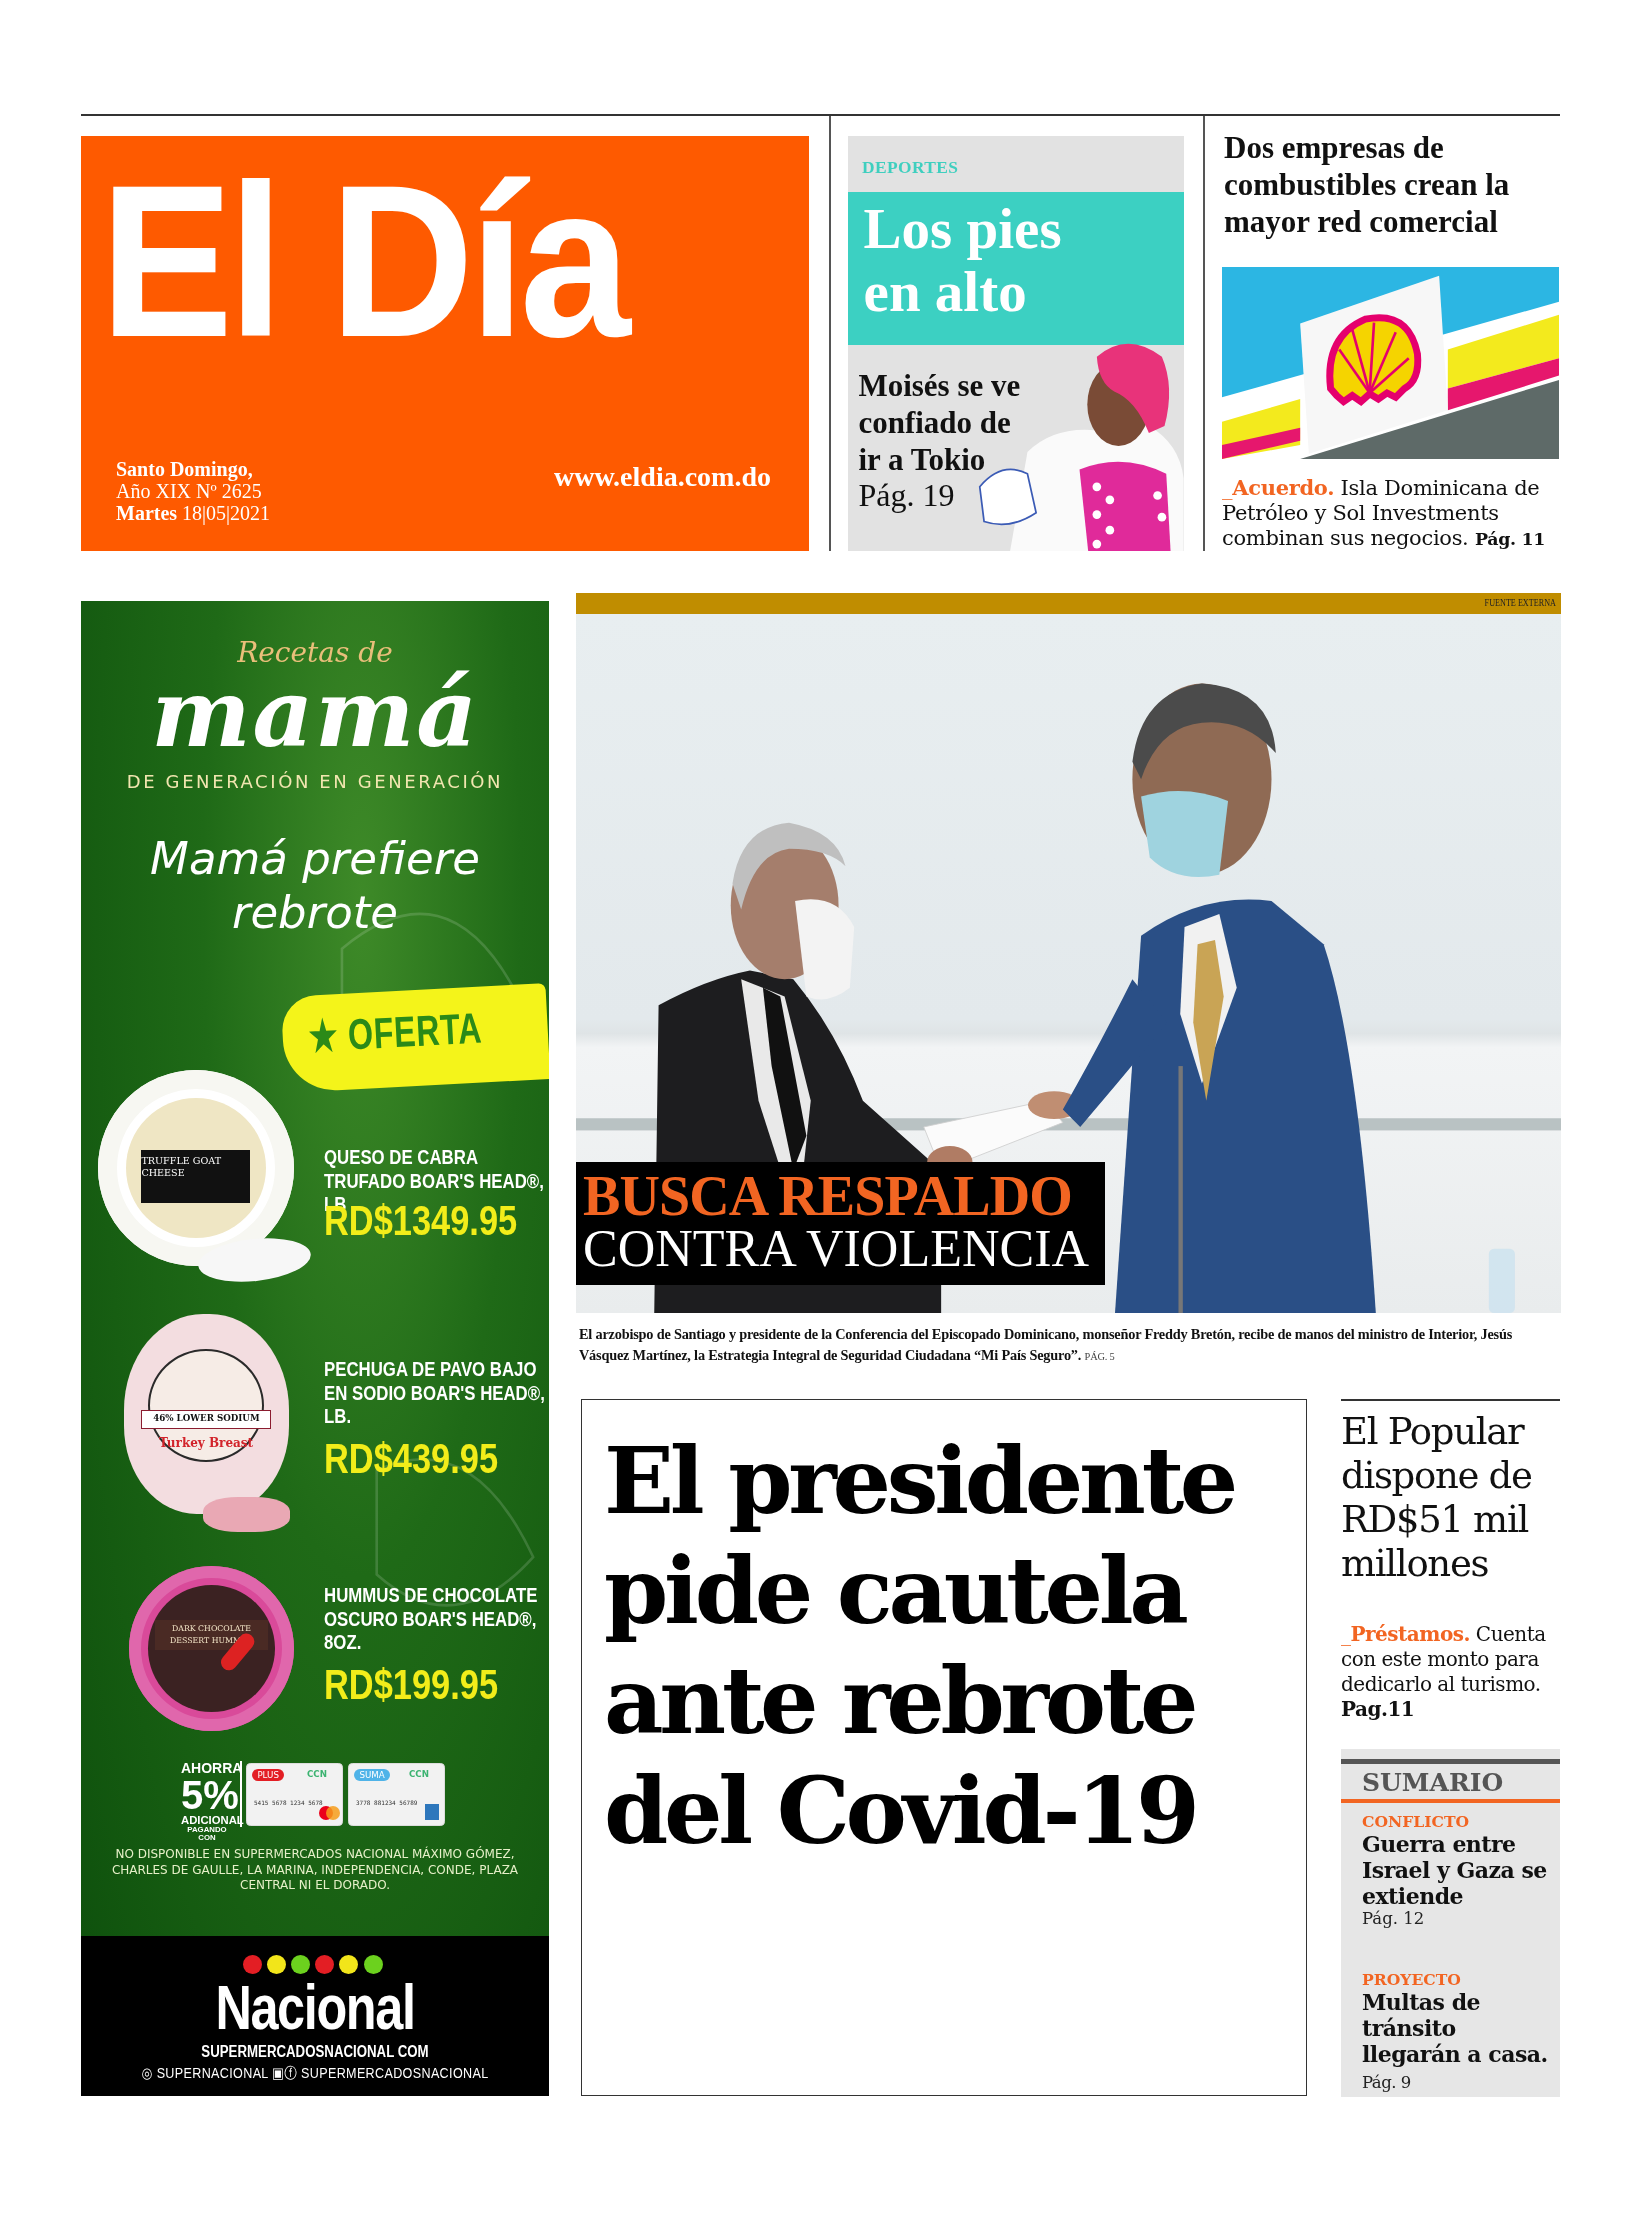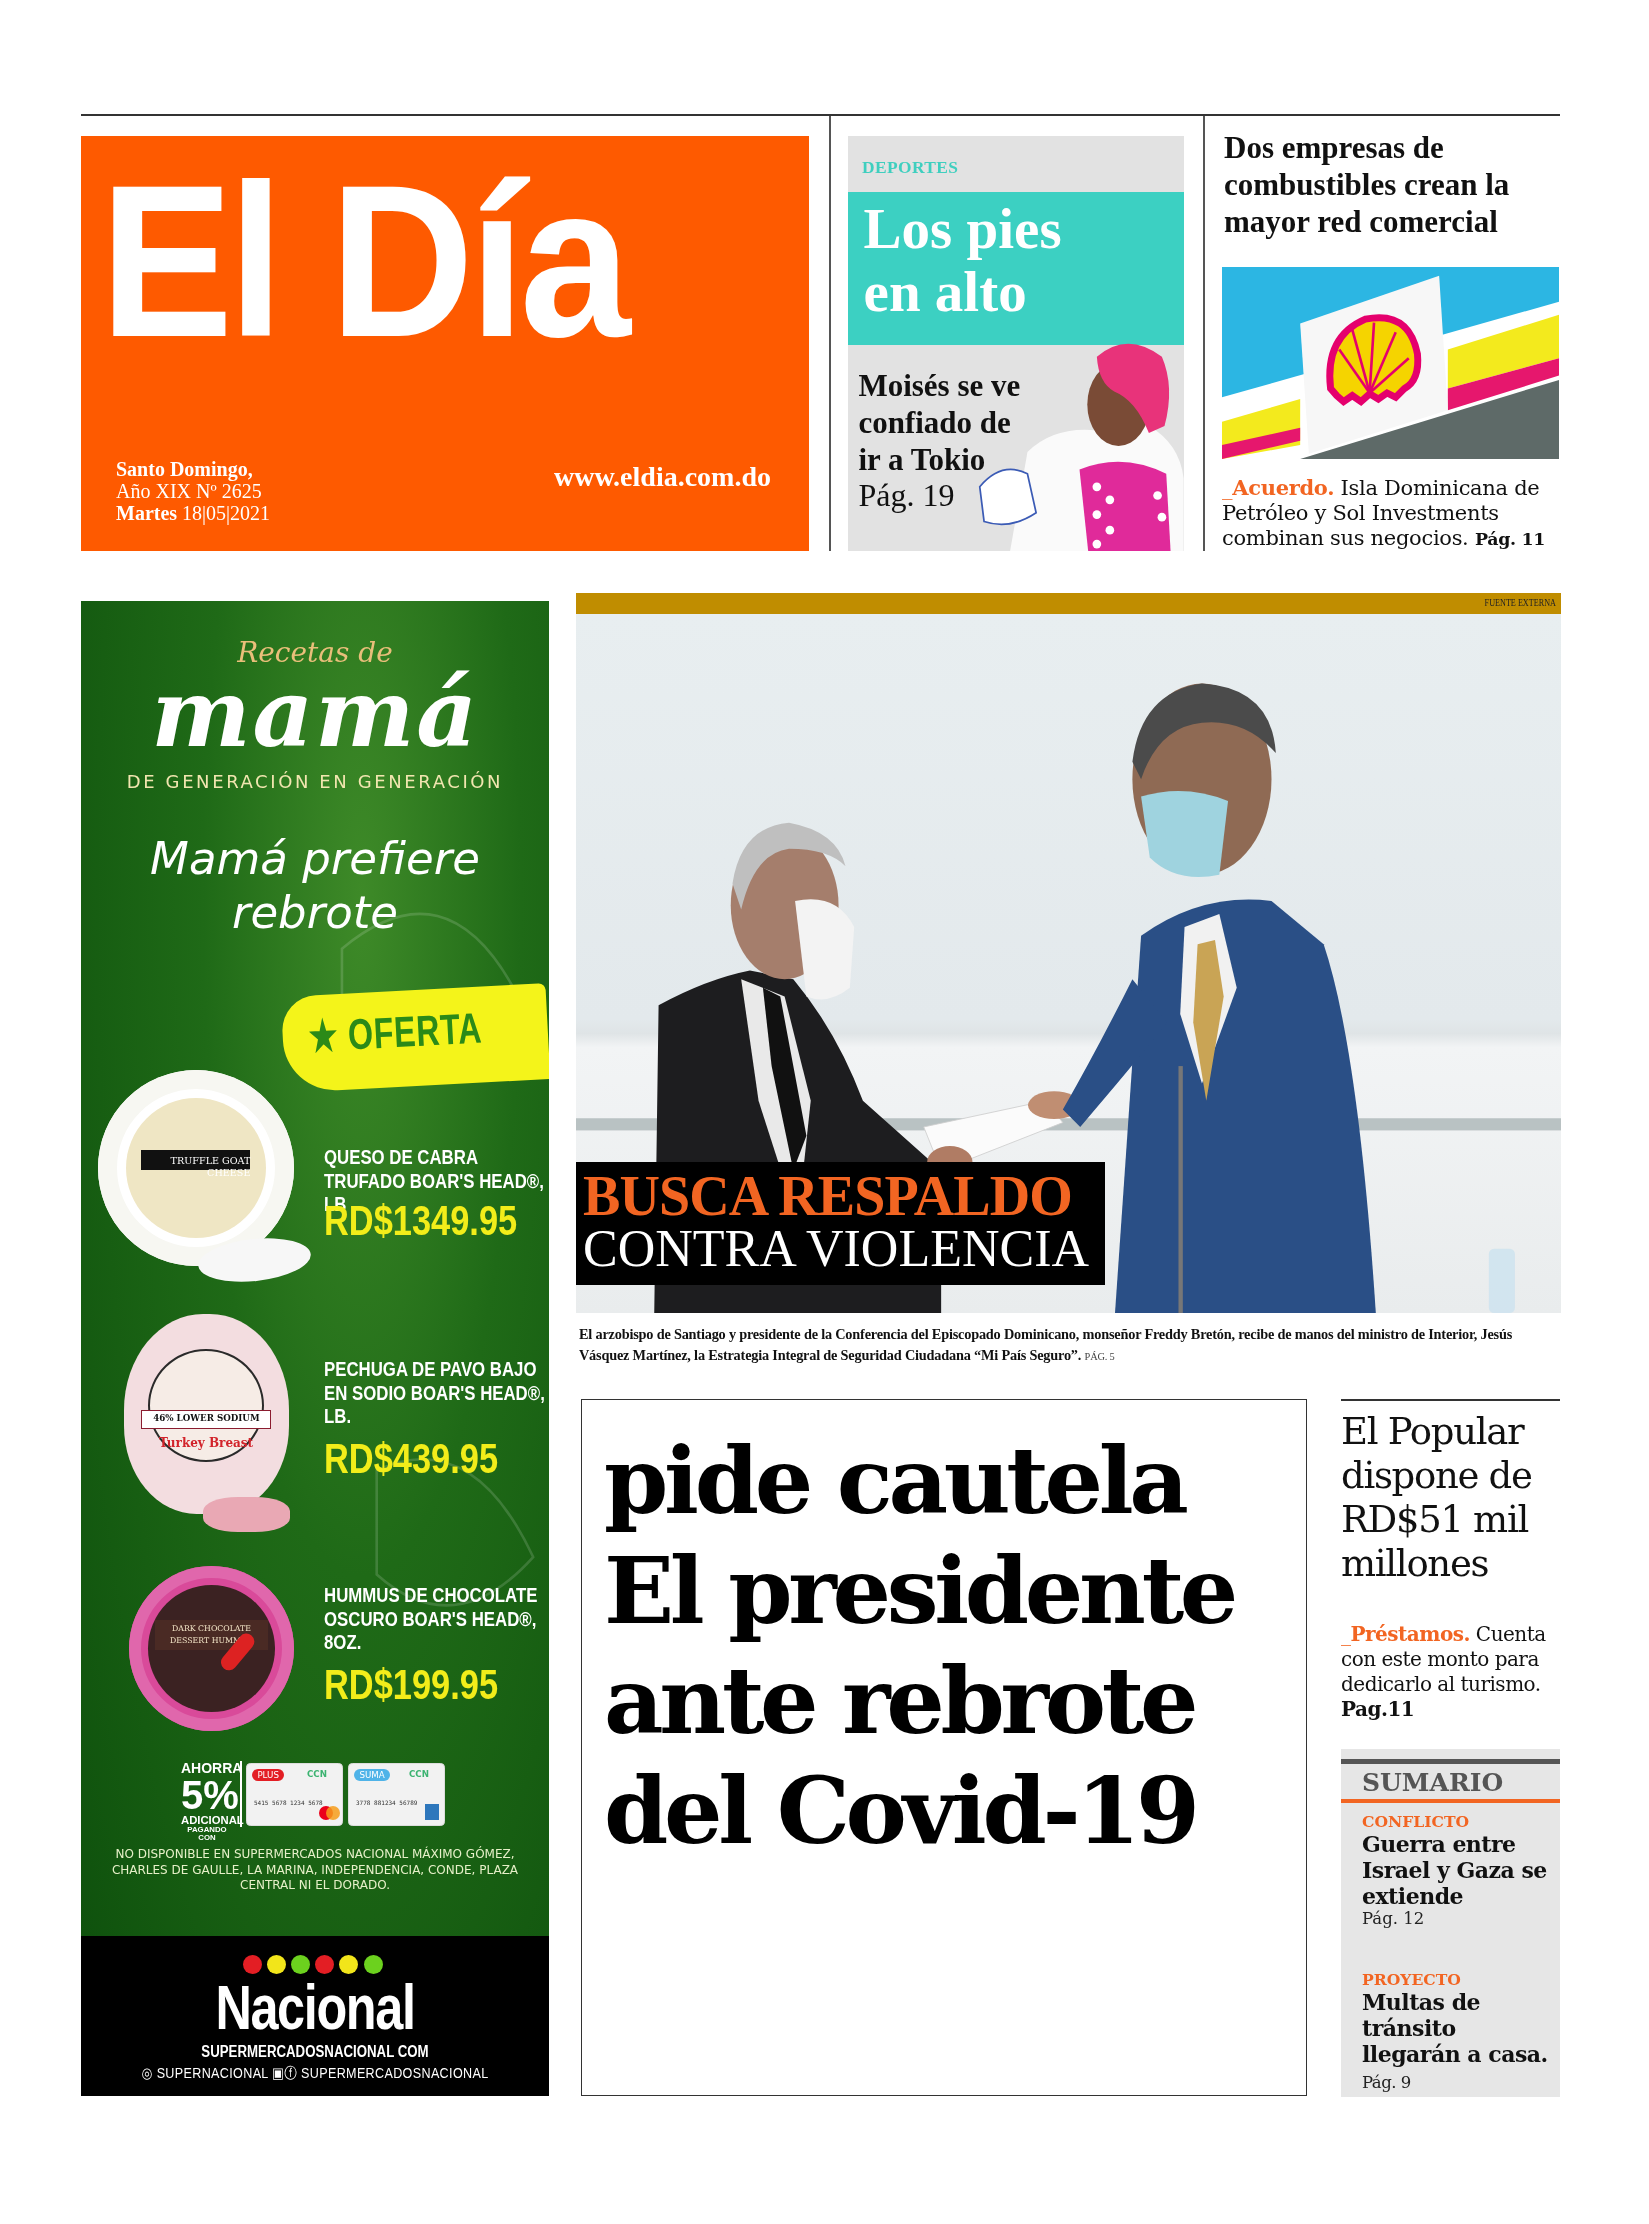--- a/index.html
+++ b/index.html
@@ -174,21 +174,21 @@
     <div>Mamá prefiere</div>
     <div>rebrote</div>
   </div>
   <div class="ad-oferta">
       <span>★ OFERTA</span>
     </div>
 
   <div class="product" style="top:469px">
     <div class="prod-img" style="left:17.4px;top:0;width:196px;height:196px;background:#fff;box-shadow:inset 0 0 0 19px #f7f7f2">
       <div style="position:absolute;left:28px;top:28px;width:140px;height:140px;border-radius:50%;background:#efe6c4"></div>
-      <div style="position:absolute;left:43px;top:80px;width:109px;height:20px;background:#111;color:#fff;font-family:'DejaVu Serif',serif;font-size:9.6px;text-align:right;line-height:12px;padding-top:5.2px">TRUFFLE GOAT CHEESE</div>
+      <div style="position:absolute;left:43px;top:80px;width:109px;height:53px;background:#111;color:#fff;font-family:'DejaVu Serif',serif;font-size:9.6px;text-align:left;line-height:12px;padding-top:5.2px">TRUFFLE GOAT CHEESE</div>
     </div>
     <div style="position:absolute;left:117px;top:169px;width:113px;height:42px;background:#f7f7f7;border-radius:50%;transform:rotate(-6deg)"></div>
     <div class="prod-name" style="top:75px">QUESO DE CABRA TRUFADO BOAR'S HEAD®, LB</div>
     <div class="prod-price" style="top:126px">RD$1349.95</div>
   </div>
 
   <div class="product" style="top:713px">
     <div class="prod-img" style="left:43px;top:0;width:165px;height:200px;background:#f3dde0;border-radius:48% 48% 44% 44%">
       <div style="position:absolute;left:24px;top:35px;width:116px;height:113px;border-radius:50%;border:2.6px solid #2a2a2a;background:#f6ece6"></div>
       <div style="position:absolute;left:17.4px;top:96px;width:130px;height:19px;background:#fff;border:1.7px solid #8b1c2f;font-size:8.7px;text-align:center;font-family:'DejaVu Serif',serif;font-weight:bold;line-height:15.6px">46% LOWER SODIUM</div>
@@ -273,22 +273,22 @@
   </svg>
   <div class="overlay">
     <div class="ov1">BUSCA RESPALDO</div>
     <div class="ov2">CONTRA VIOLENCIA</div>
   </div>
 </div>
 <div class="abs caption"><span>El arzobispo de Santiago y presidente de la Conferencia del Episcopado Dominicano, monseñor Freddy Bretón, recibe de manos del ministro de Interior, Jesús Vásquez Martínez, la Estrategia Integral de Seguridad Ciudadana “Mi País Seguro”. </span><span class="pg">PÁG. 5</span></div>
 
 <div class="abs lead">
   <div class="lead-title">
+    <div>El presidente</div>
     <div>pide cautela</div>
-    <div>El presidente</div>
     <div>ante rebrote</div>
     <div>del Covid-19</div>
   </div>
 </div>
 
 <div class="abs rc-rule"></div>
 <div class="abs popular">El Popular dispone de RD$51 mil millones</div>
 <div class="abs popular-text"><span class="dash">_</span><span class="kick">Préstamos.</span><span> Cuenta con este monto para dedicarlo al turismo. </span><b>Pag.11</b></div>
 
 <div class="abs sumario">

